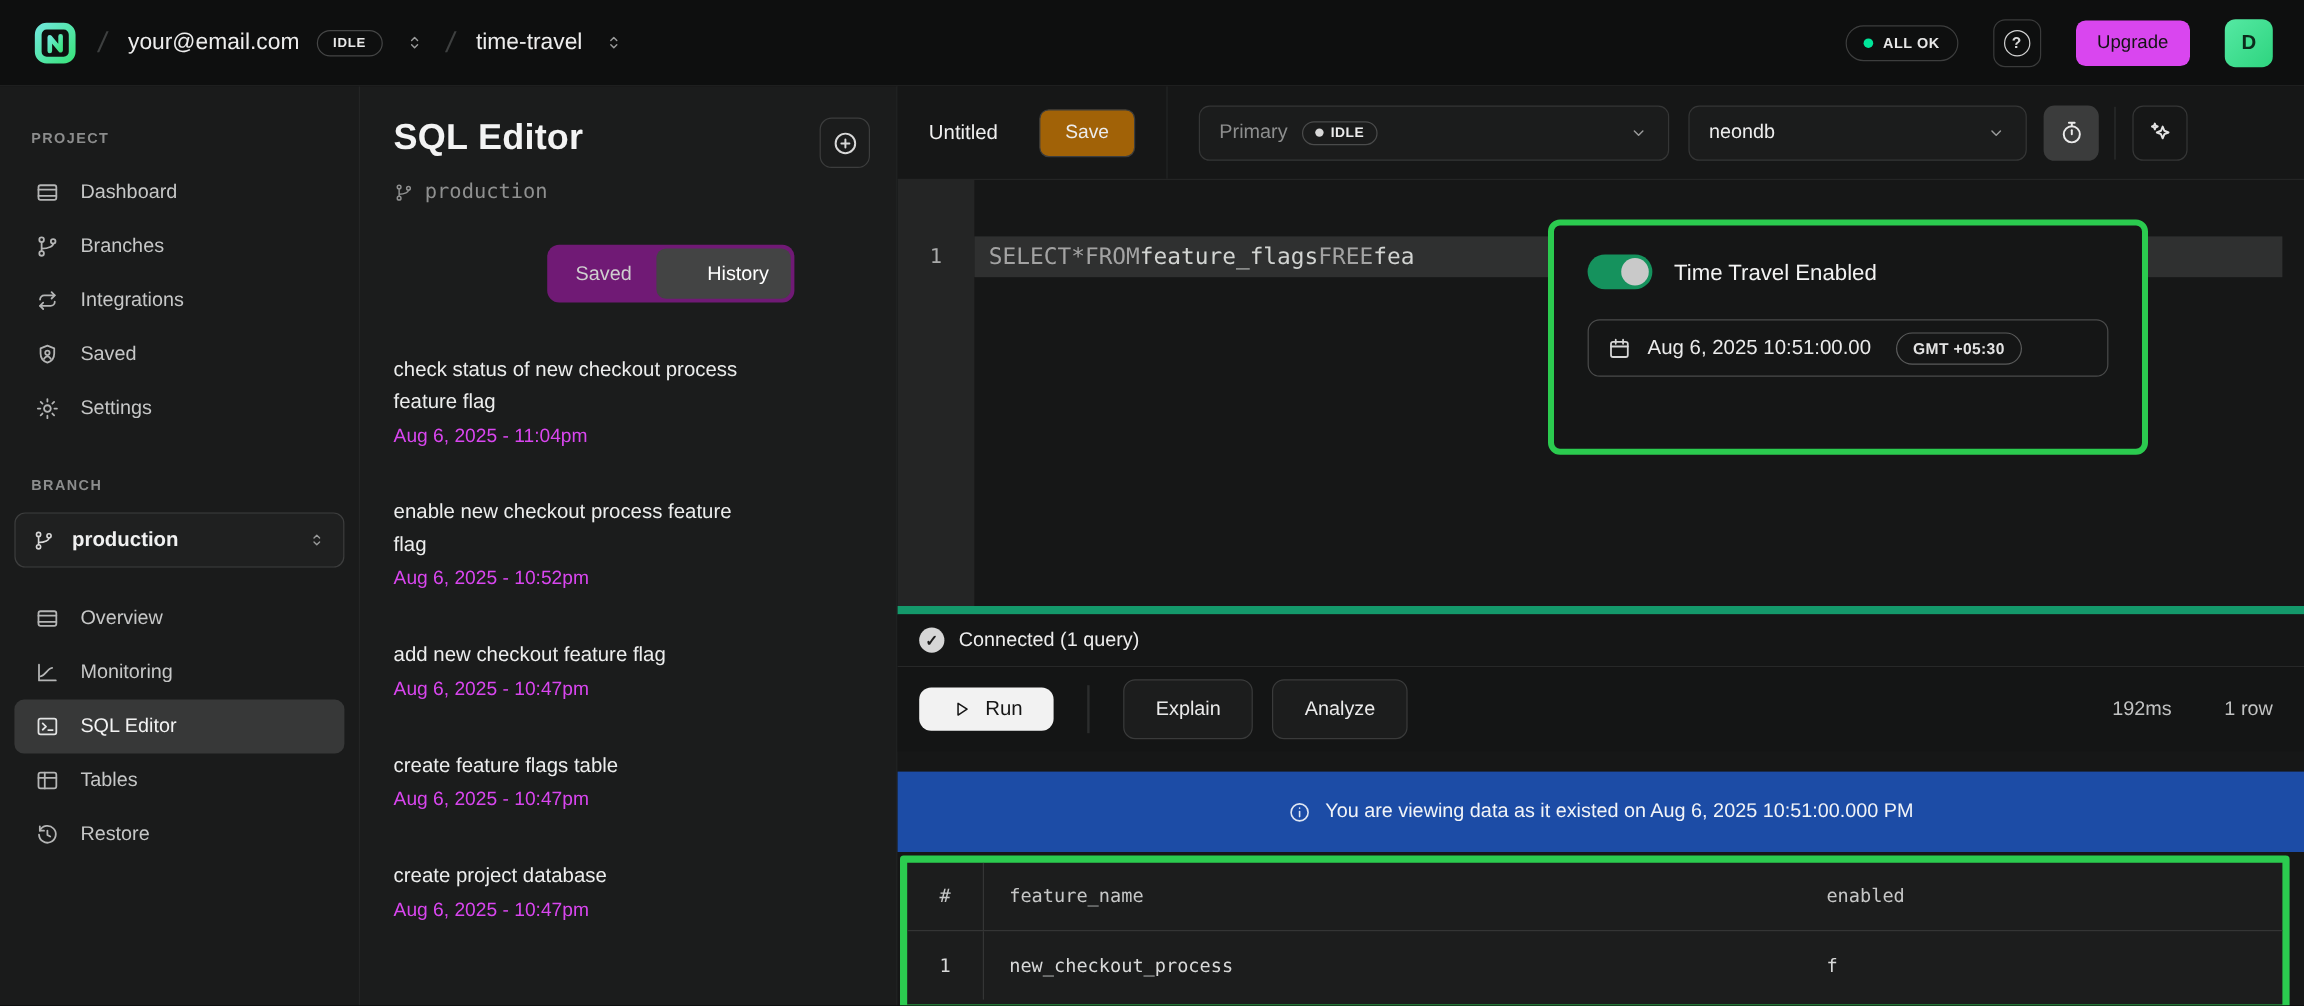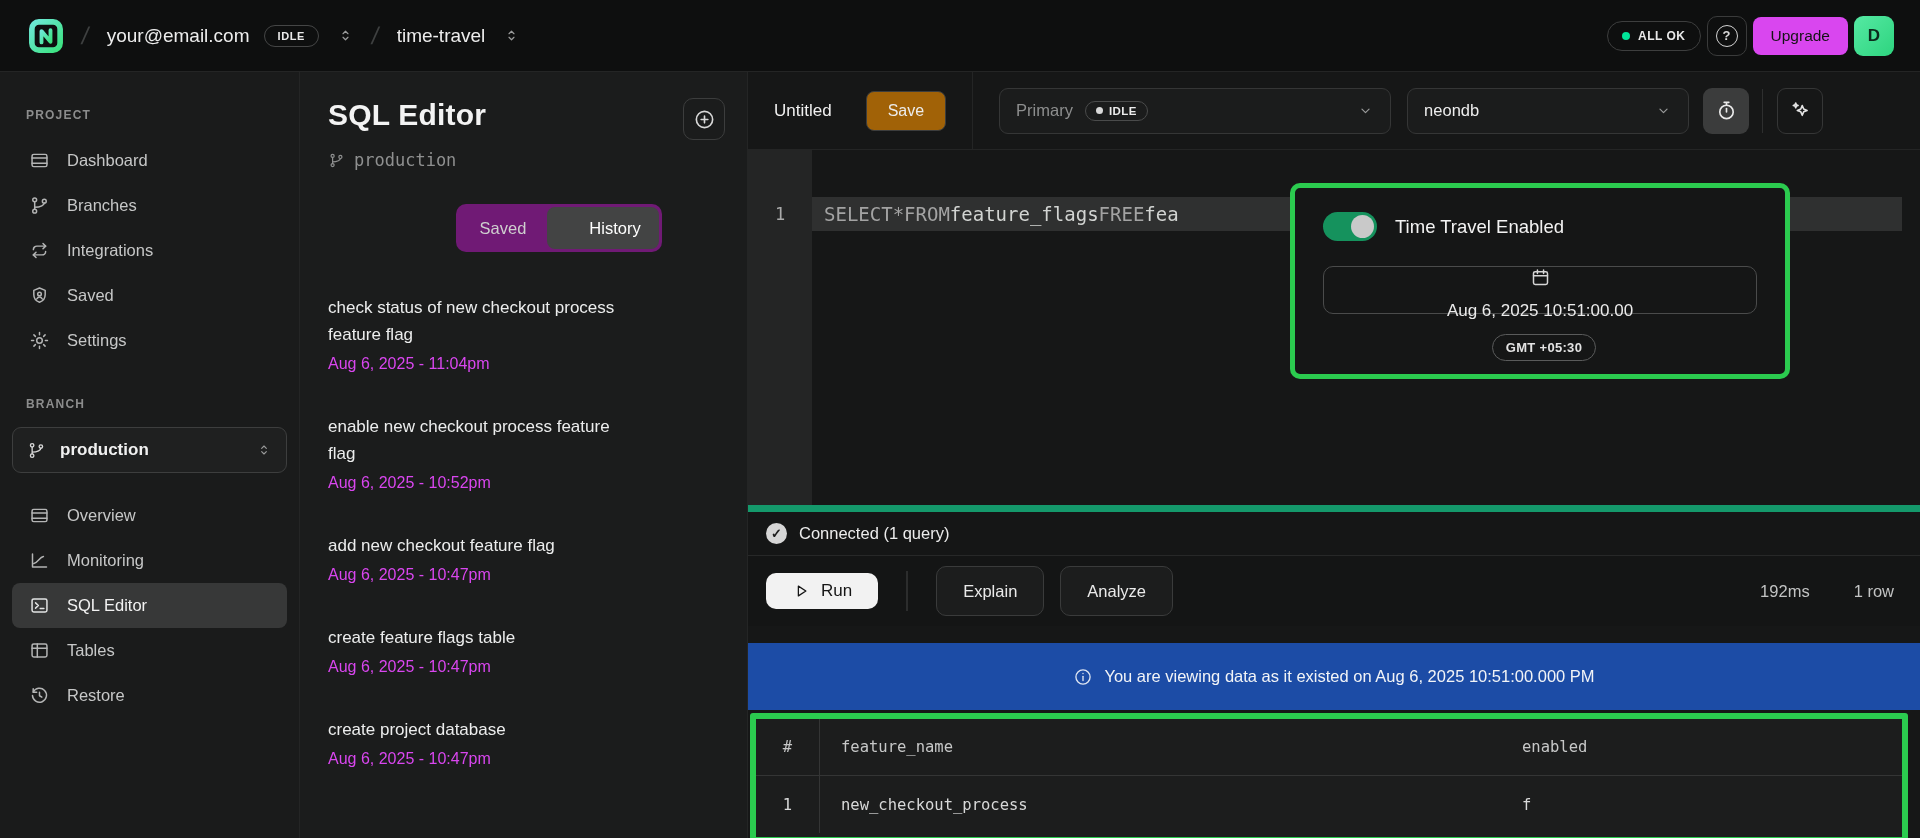--- a/index.html
+++ b/index.html
@@ -9,21 +9,21 @@
   .ic { stroke:currentColor; fill:none; stroke-width:1.7; stroke-linecap:round; stroke-linejoin:round; }
 
   
   .topbar { position:absolute; left:0; top:0; width:1920px; height:72px; background:#0e0f0f;
             border-bottom:1px solid #242525; display:flex; align-items:center; padding:0 26px 0 28px; }
   .slash { color:#3e4040; font-size:24px; font-weight:300; margin:0 18px; transform:skewX(-10deg); }
   .crumb { font-size:19px; color:#ededed; }
   .badge-free { margin-left:14px; border:1px solid #454646; border-radius:999px; padding:4px 13px;
                 font-size:11px; font-weight:bold; letter-spacing:.6px; color:#e9e9e9; }
   .chev-ud { color:#9a9b9b; margin-left:18px; }
-  .tb-right { margin-left:auto; display:flex; align-items:center; gap:6px; }
+  .tb-right { margin-left:auto; display:flex; align-items:center; gap:29px; }
   .pill-ok { border:1px solid #3d3e3e; border-radius:999px; padding:7px 14px; display:flex; align-items:center; gap:8px;
              font-size:12px; font-weight:bold; letter-spacing:.5px; color:#e8e8e8; }
   .dot-green { width:8px; height:8px; border-radius:50%; background:#00e599; }
   .btn-help { width:40px; height:40px; border:1px solid #3a3b3b; border-radius:10px; display:flex; align-items:center; justify-content:center; background:transparent; }
   .qmark { width:22px; height:22px; border:1.6px solid #d2d2d2; border-radius:50%; display:flex; align-items:center; justify-content:center;
            font-size:13px; font-weight:bold; color:#d9d9d9; }
   .btn-upgrade { background:#d946ef; color:#141414; border-radius:8px; padding:10px 18px; font-size:15.5px; font-weight:500; border:none; }
   .avatar { width:40px; height:40px; border-radius:9px; background:linear-gradient(135deg,#55e9a3,#2ed47f);
             color:#0c2b1c; font-size:17px; font-weight:bold; display:flex; align-items:center; justify-content:center; }
 
@@ -114,21 +114,21 @@
   .tcell-num { text-align:center; border-right:1px solid #343535; align-self:stretch; display:flex; align-items:center; justify-content:center; }
   .tcell { padding-left:21px; }
 
   
   .popup { position:absolute; left:1290px; top:183px; width:500px; height:196px; border:5px solid #2bcb4f; border-radius:10px;
            background:#151616; z-index:20; padding:24px 28px; }
   .tt-row { display:flex; align-items:center; gap:18px; }
   .toggle { position:relative; width:54px; height:29px; border-radius:999px; background:#15925d; cursor:pointer; }
   .knob { position:absolute; right:3px; top:3px; width:23px; height:23px; border-radius:50%; background:#c9c9c9; }
   .tt-label { font-size:18.5px; color:#f3f3f3; }
-  .dt-box { margin-top:25px; height:48px; border:1px solid #4a4b4b; border-radius:10px; display:flex; align-items:center; gap:13px; padding:0 15px; cursor:pointer;flex-direction:column; }
+  .dt-box { margin-top:25px; height:48px; border:1px solid #4a4b4b; border-radius:10px; display:flex; align-items:center; gap:13px; padding:0 15px; cursor:pointer; }
   .dt-box .ic { color:#d6d6d6; }
   .dt-txt { font-size:17px; color:#ebebeb; }
   .gmt-pill { margin-left:8px; border:1.5px solid #5a5b5b; border-radius:999px; padding:5px 13px; font-size:13px; font-weight:bold; color:#e3e3e3; letter-spacing:.3px; }
 </style>
 </head>
 <body>
 
 <div class="screen">
 
   <div class="topbar">

